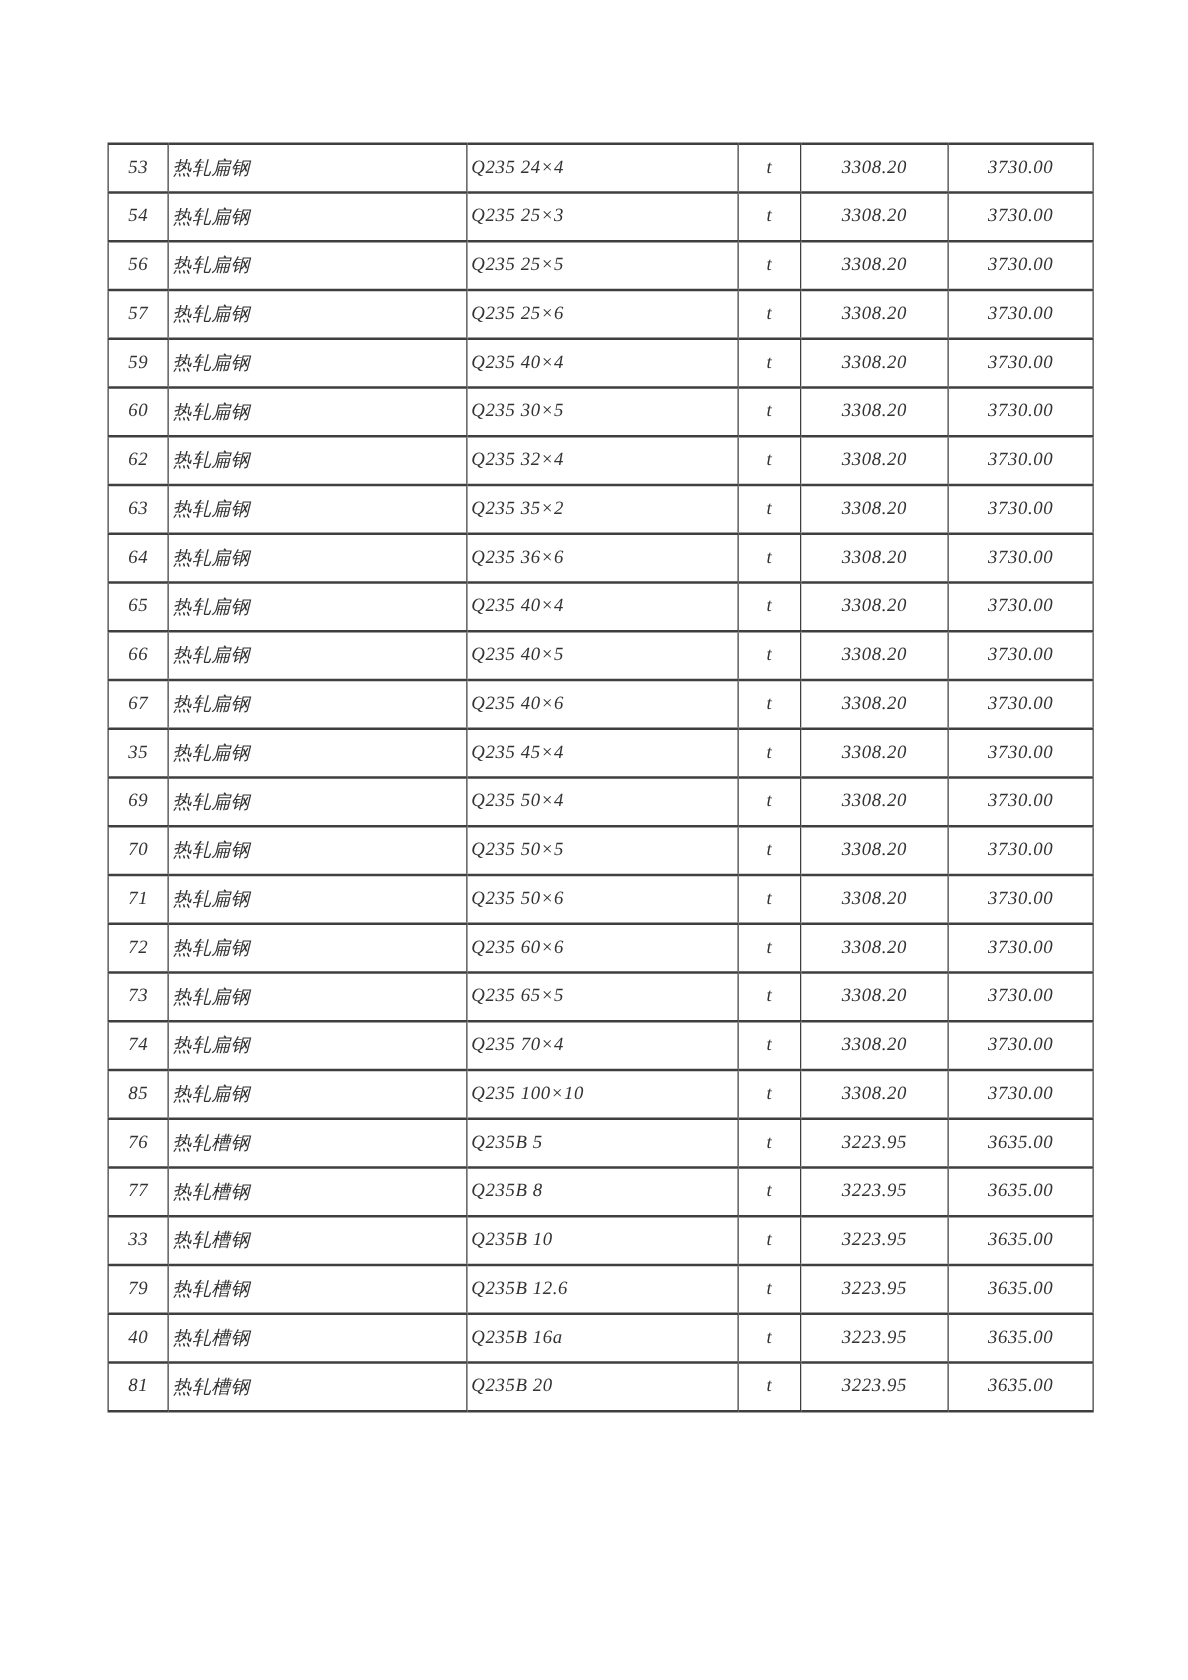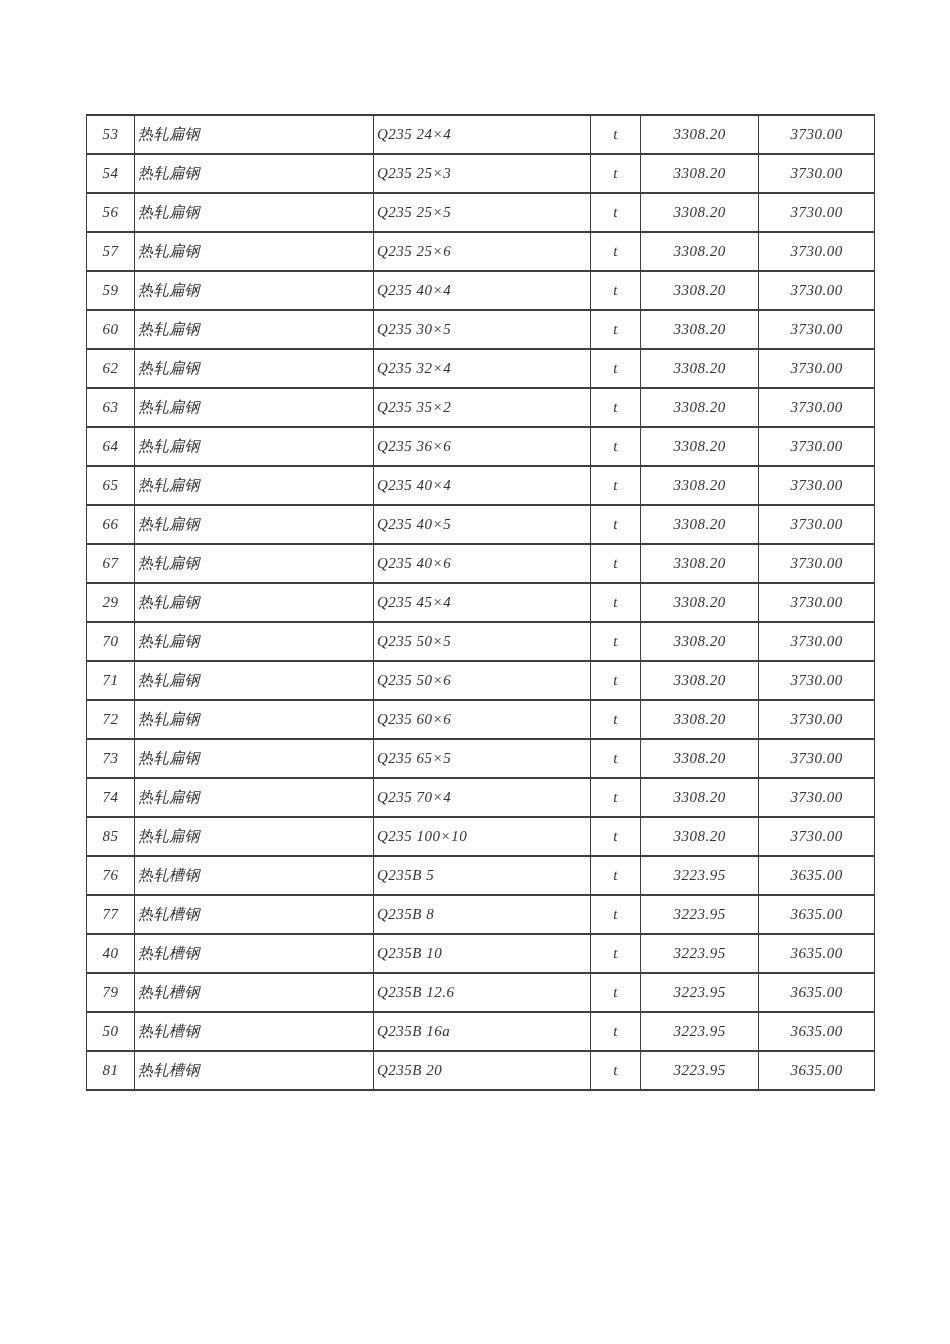--- a/index.html
+++ b/index.html
@@ -145,28 +145,36 @@
         </tr>
         <tr>
           <td class="al-center">67</td>
           <td class="al-left">热轧扁钢</td>
           <td class="al-left">Q235 40×6</td>
           <td class="al-center">t</td>
           <td class="al-center">3308.20</td>
           <td class="al-center">3730.00</td>
         </tr>
         <tr>
-          <td class="al-center">29</td>
+          <td class="al-center">35</td>
           <td class="al-left">热轧扁钢</td>
           <td class="al-left">Q235 45×4</td>
           <td class="al-center">t</td>
           <td class="al-center">3308.20</td>
           <td class="al-center">3730.00</td>
         </tr>
         <tr>
+          <td class="al-center">69</td>
+          <td class="al-left">热轧扁钢</td>
+          <td class="al-left">Q235 50×4</td>
+          <td class="al-center">t</td>
+          <td class="al-center">3308.20</td>
+          <td class="al-center">3730.00</td>
+        </tr>
+        <tr>
           <td class="al-center">70</td>
           <td class="al-left">热轧扁钢</td>
           <td class="al-left">Q235 50×5</td>
           <td class="al-center">t</td>
           <td class="al-center">3308.20</td>
           <td class="al-center">3730.00</td>
         </tr>
         <tr>
           <td class="al-center">71</td>
           <td class="al-left">热轧扁钢</td>
@@ -217,37 +225,37 @@
         </tr>
         <tr>
           <td class="al-center">77</td>
           <td class="al-left">热轧槽钢</td>
           <td class="al-left">Q235B 8</td>
           <td class="al-center">t</td>
           <td class="al-center">3223.95</td>
           <td class="al-center">3635.00</td>
         </tr>
         <tr>
+          <td class="al-center">33</td>
+          <td class="al-left">热轧槽钢</td>
+          <td class="al-left">Q235B 10</td>
+          <td class="al-center">t</td>
+          <td class="al-center">3223.95</td>
+          <td class="al-center">3635.00</td>
+        </tr>
+        <tr>
+          <td class="al-center">79</td>
+          <td class="al-left">热轧槽钢</td>
+          <td class="al-left">Q235B 12.6</td>
+          <td class="al-center">t</td>
+          <td class="al-center">3223.95</td>
+          <td class="al-center">3635.00</td>
+        </tr>
+        <tr>
           <td class="al-center">40</td>
-          <td class="al-left">热轧槽钢</td>
-          <td class="al-left">Q235B 10</td>
-          <td class="al-center">t</td>
-          <td class="al-center">3223.95</td>
-          <td class="al-center">3635.00</td>
-        </tr>
-        <tr>
-          <td class="al-center">79</td>
-          <td class="al-left">热轧槽钢</td>
-          <td class="al-left">Q235B 12.6</td>
-          <td class="al-center">t</td>
-          <td class="al-center">3223.95</td>
-          <td class="al-center">3635.00</td>
-        </tr>
-        <tr>
-          <td class="al-center">50</td>
           <td class="al-left">热轧槽钢</td>
           <td class="al-left">Q235B 16a</td>
           <td class="al-center">t</td>
           <td class="al-center">3223.95</td>
           <td class="al-center">3635.00</td>
         </tr>
         <tr>
           <td class="al-center">81</td>
           <td class="al-left">热轧槽钢</td>
           <td class="al-left">Q235B 20</td>

